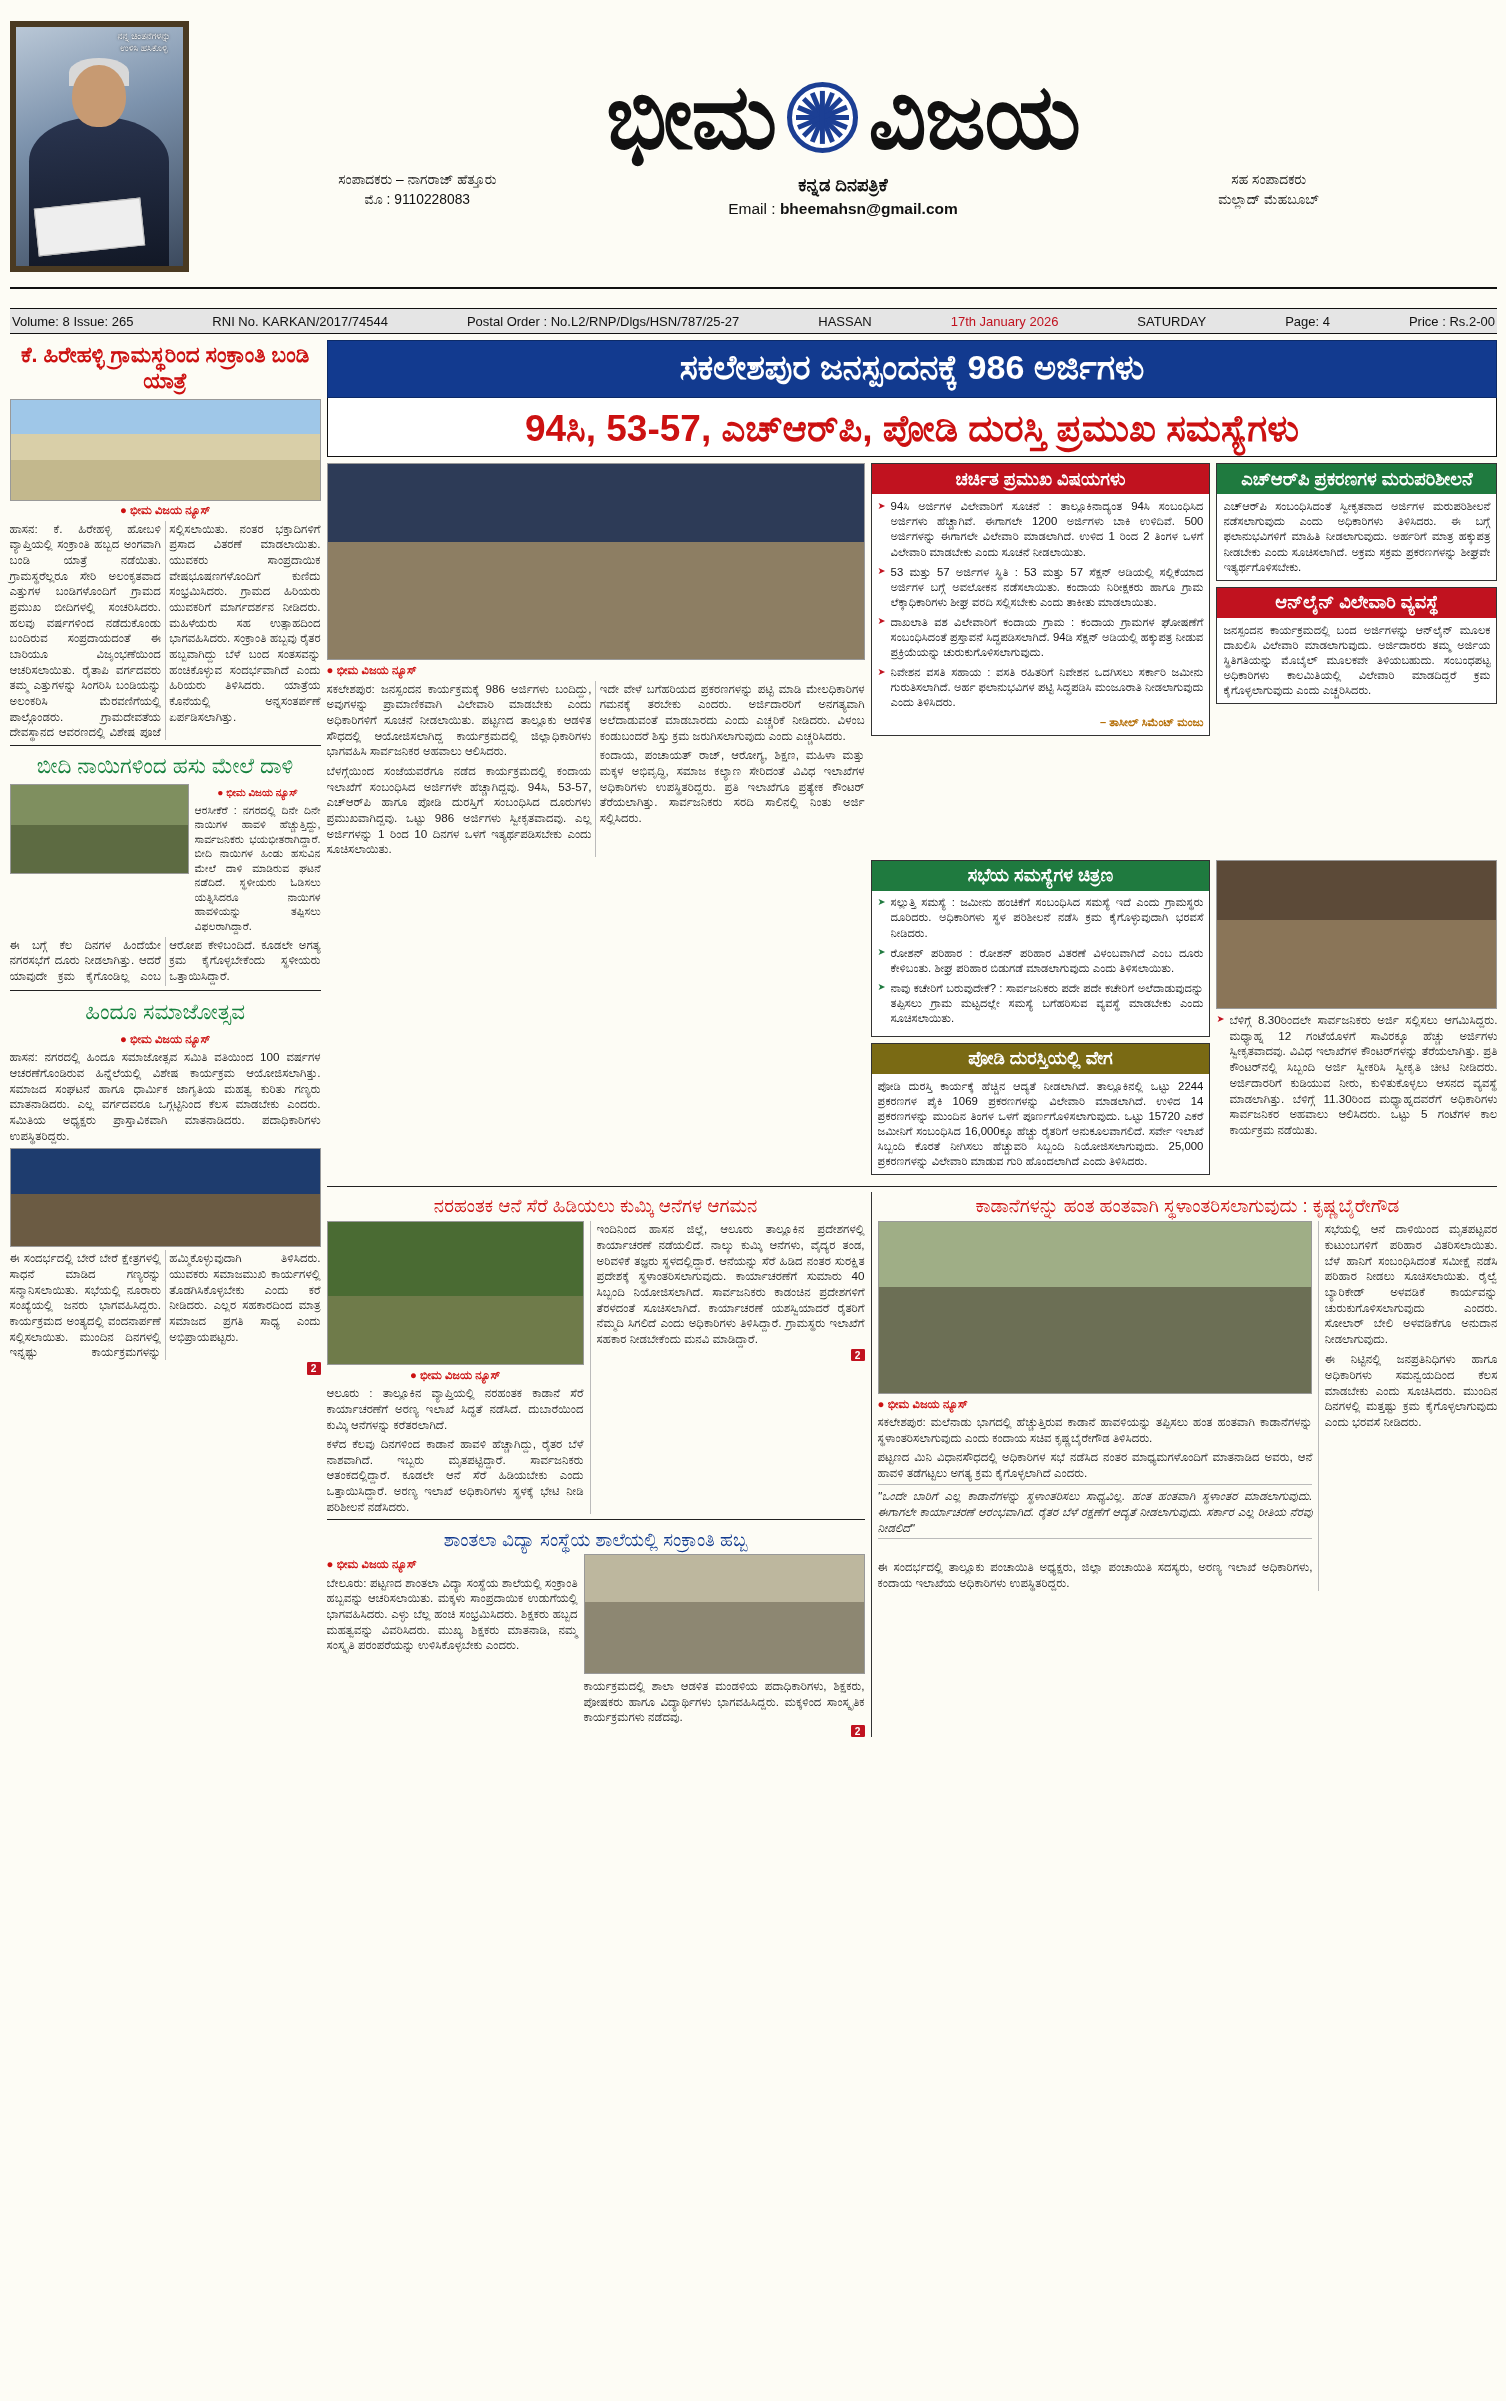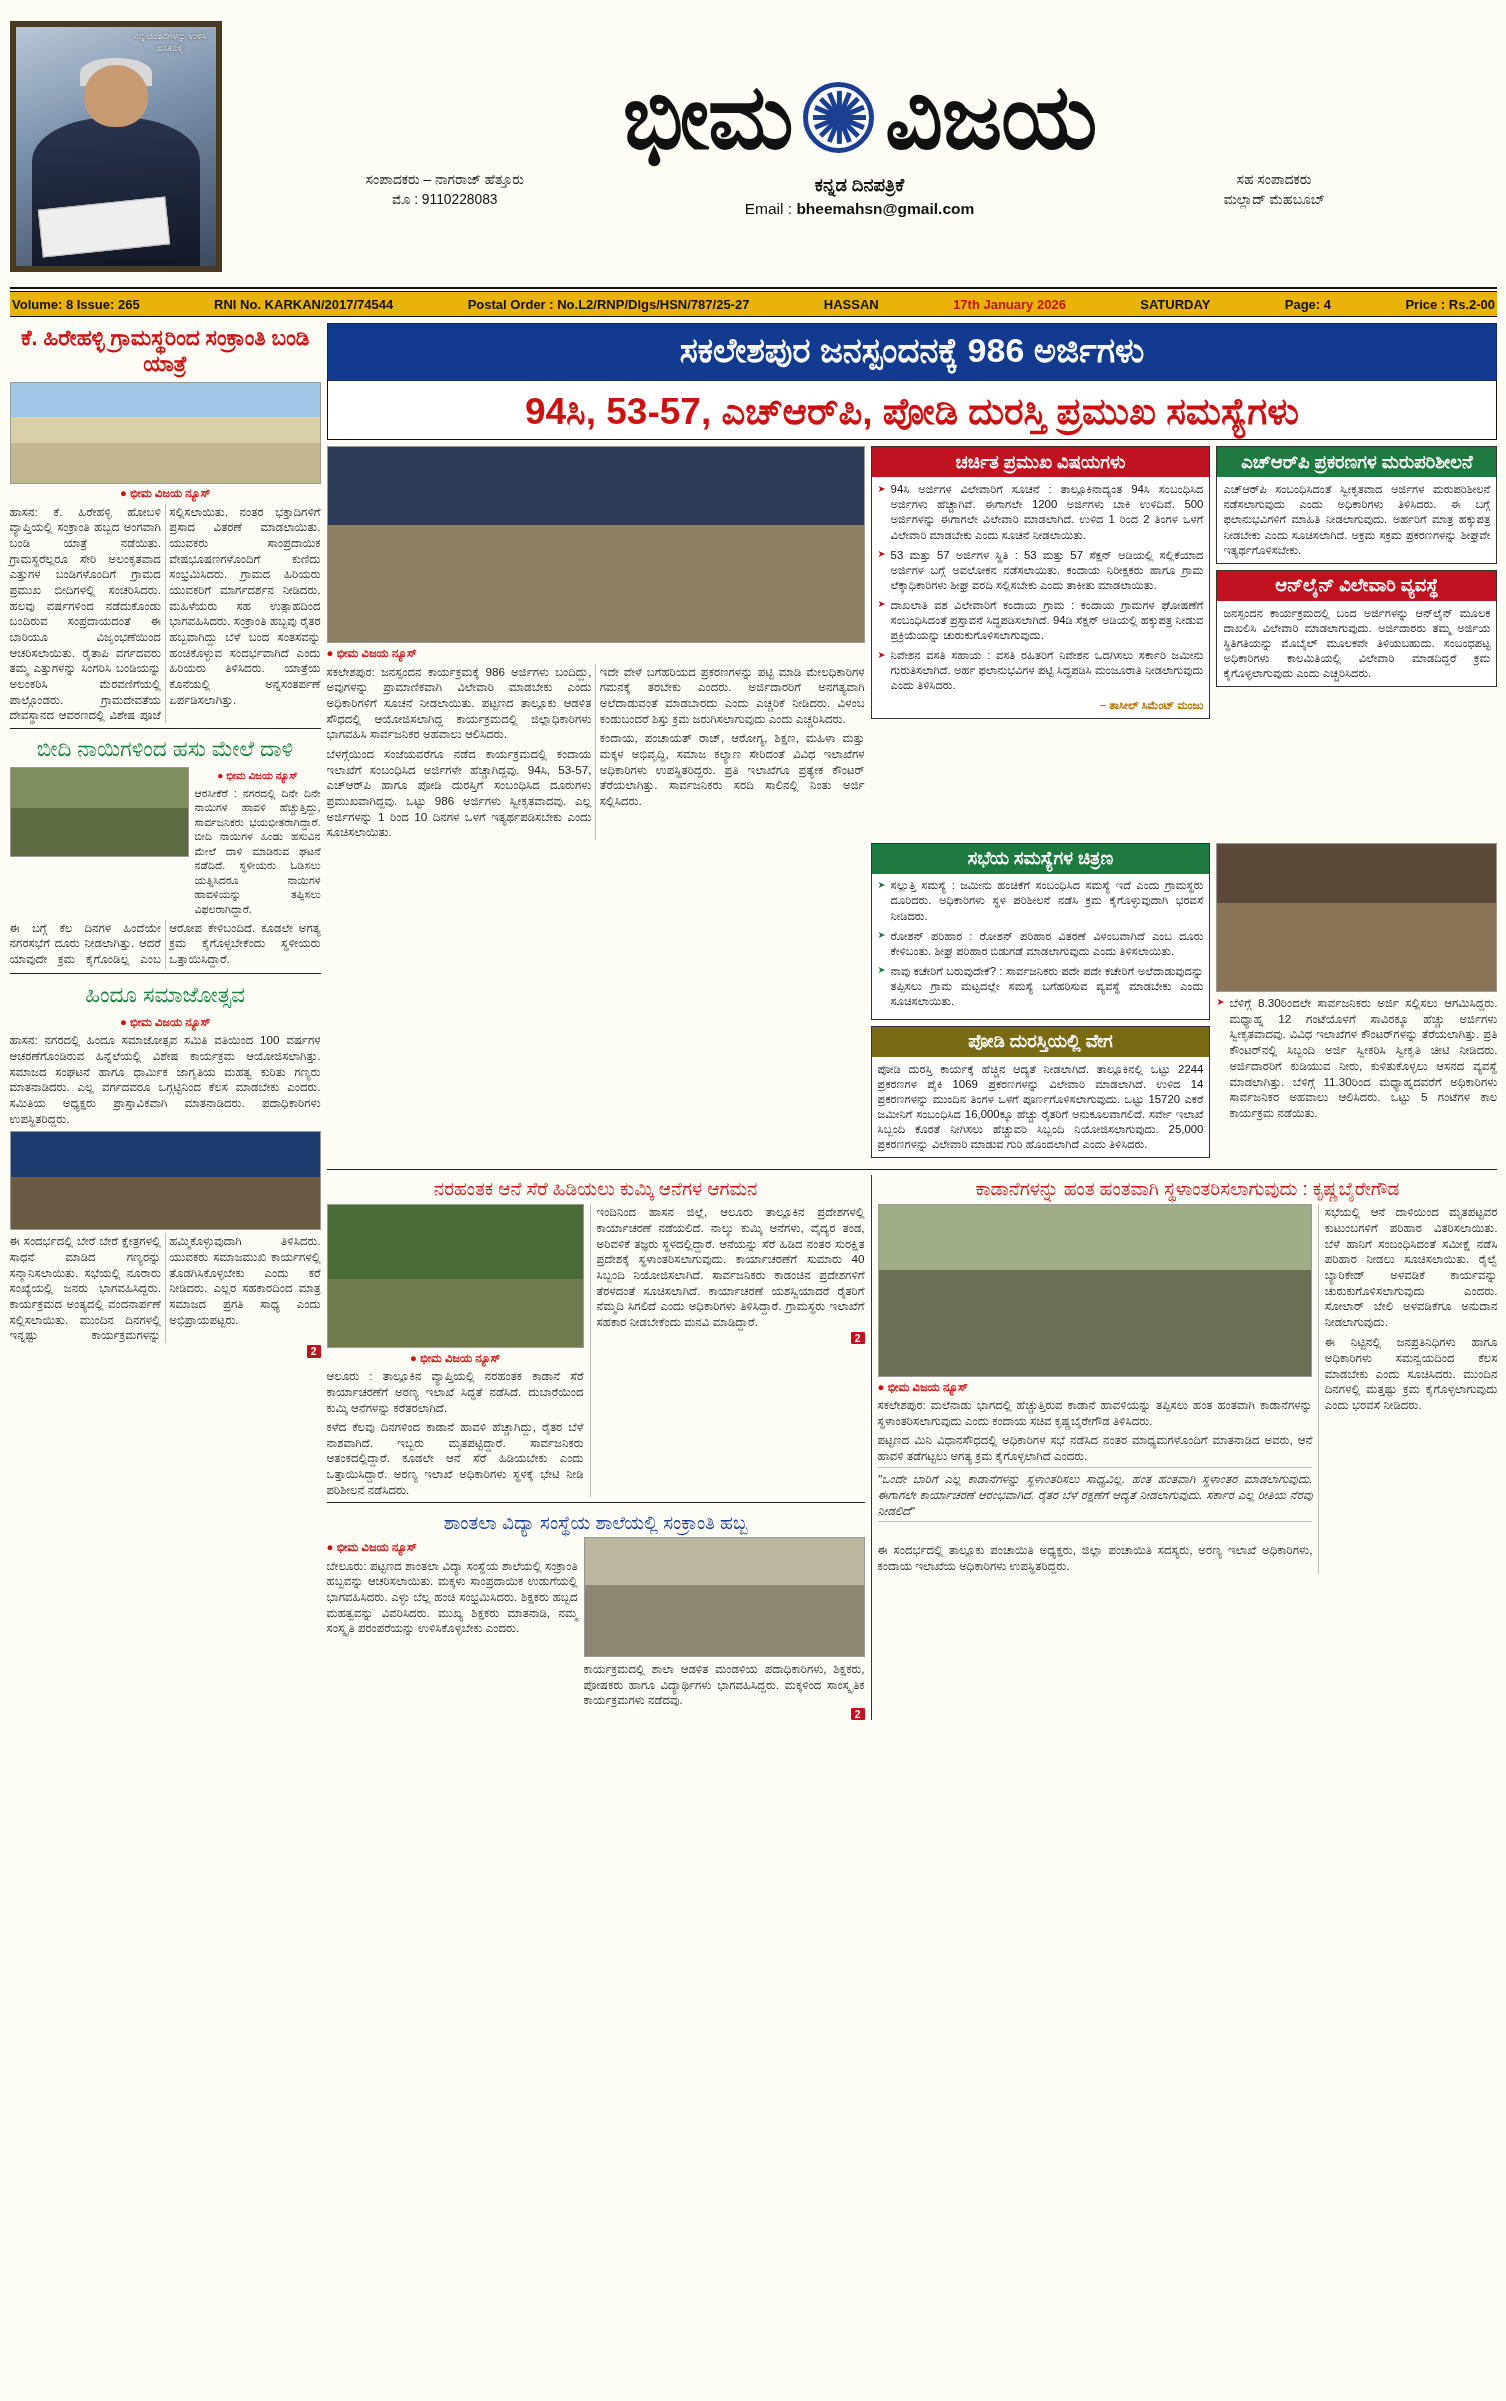--- a/index.html
+++ b/index.html
@@ -21,21 +21,21 @@
 
   
   .masthead {
     display: flex;
     align-items: center;
     border-bottom: 2.4px solid #111;
     padding-bottom: 3.6px;
     height: 281px;
   }
   .mast-photo {
-    width: 212px;
+    width: 179px;
     height: 251px;
     border: 6px solid #4a3a22;
     background: linear-gradient(160deg,#b9c7d6,#7d93ad 40%,#3c4a5e);
     position: relative;
     flex: 0 0 auto;
     overflow: hidden;
   }
   .mast-photo .suit {
     position:absolute; left:8%; top:38%; width:84%; height:62%;
     background: linear-gradient(175deg,#2a3550,#121826);
@@ -98,27 +98,27 @@
   .mast-sub .col { width: 33%; text-align:center; line-height:1.45; }
   .mast-sub .col.left { text-align:center; }
   .mast-kannada-line { font-size: 18px; font-weight:bold; margin-top:2.4px; }
   .mast-email { font-size: 15.5px; }
   .mast-email b { color:#111; }
 
   
   .volbar {
     border-top: 1.8px solid #111;
     border-bottom: 1.8px solid #111;
-    background:#eab308;
+    background:#e5e5e5;
     font-size: 13px;
-    font-weight: bold;
+    font-weight: normal;
     padding: 4.2px 2.4px;
     display: flex;
     justify-content: space-between;
-    margin-top: 2px;
+    margin-top: 19px;
   }
   .volbar span { white-space: nowrap; }
   .volbar .red { color:#c1121f; }
 
   
   .content {
     display: flex;
     gap: 6px;
     margin-top: 6px;
   }

